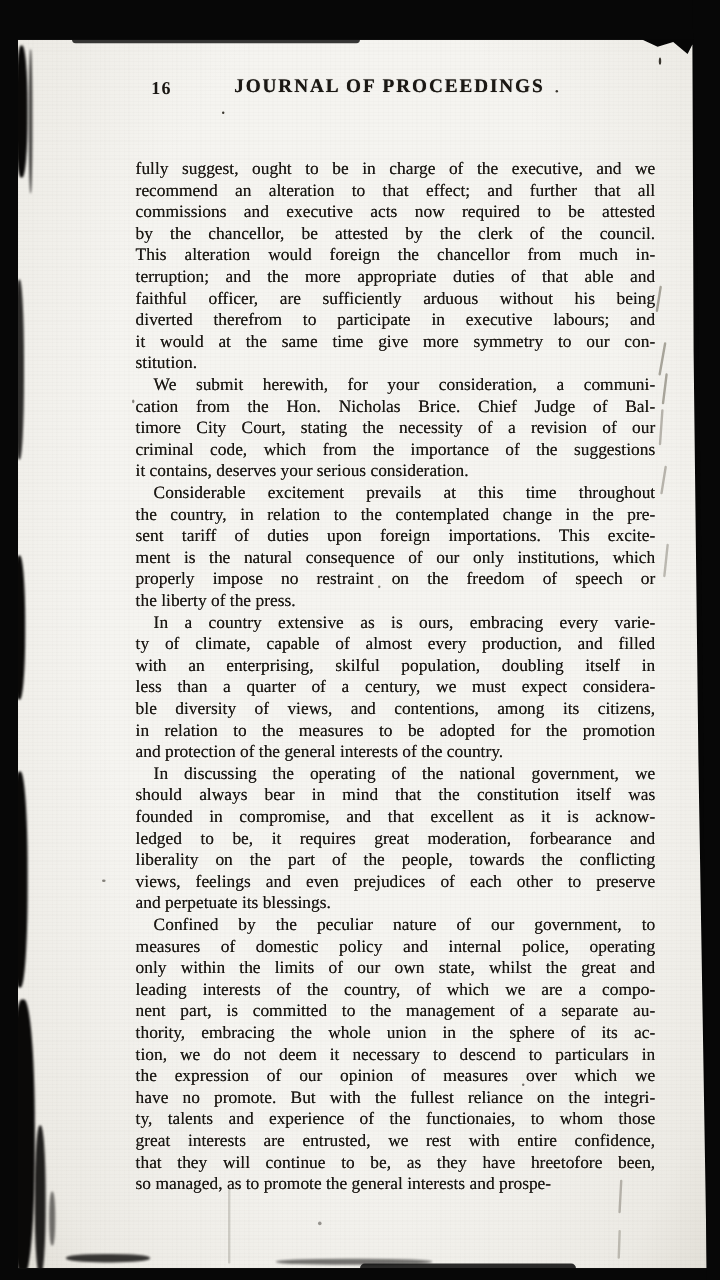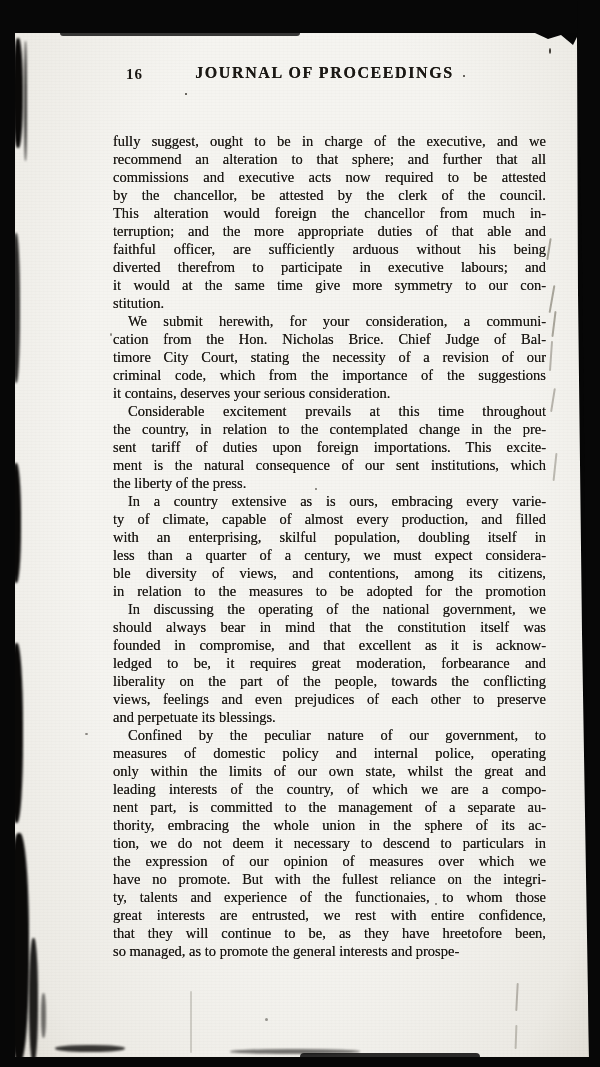--- a/index.html
+++ b/index.html
@@ -62,51 +62,53 @@
   <div class="grain"></div>
 
   <div class="content">
     <div class="header-row">
       <span class="pagenum">16</span>
       <span class="journal-title">JOURNAL OF PROCEEDINGS</span>
     </div>
     <div class="body-text">
         <div class="paragraph">
           <div class="line">fully suggest, ought to be in charge of the executive, and we</div>
-          <div class="line">recommend an alteration to that sphere; and further that all</div>
+          <div class="line">recommend an alteration to that effect; and further that all</div>
           <div class="line">commissions and executive acts now required to be attested</div>
           <div class="line">by the chancellor, be attested by the clerk of the council.</div>
           <div class="line">This alteration would foreign the chancellor from much in-</div>
           <div class="line">terruption; and the more appropriate duties of that able and</div>
           <div class="line">faithful officer, are sufficiently arduous without his being</div>
           <div class="line">diverted therefrom to participate in executive labours; and</div>
           <div class="line">it would at the same time give more symmetry to our con-</div>
           <div class="line last">stitution.</div>
         </div>
         <div class="paragraph">
           <div class="line first-indent">We submit herewith, for your consideration, a communi-</div>
           <div class="line">cation from the Hon. Nicholas Brice. Chief Judge of Bal-</div>
           <div class="line">timore City Court, stating the necessity of a revision of our</div>
           <div class="line">criminal code, which from the importance of the suggestions</div>
           <div class="line last">it contains, deserves your serious consideration.</div>
         </div>
         <div class="paragraph">
           <div class="line first-indent">Considerable excitement prevails at this time throughout</div>
           <div class="line">the country, in relation to the contemplated change in the pre-</div>
           <div class="line">sent tariff of duties upon foreign importations.  This excite-</div>
-          <div class="line">ment is the natural consequence of our sent institutions, which</div>
+          <div class="line">ment is the natural consequence of our only institutions, which</div>
+          <div class="line">properly impose no restraint on the freedom of speech or</div>
           <div class="line last">the liberty of the press.</div>
         </div>
         <div class="paragraph">
           <div class="line first-indent">In a country extensive as is ours, embracing every varie-</div>
           <div class="line">ty of climate, capable of almost every production, and filled</div>
           <div class="line">with an enterprising, skilful population, doubling itself in</div>
           <div class="line">less than a quarter of a century, we must expect considera-</div>
           <div class="line">ble diversity of views, and contentions, among its citizens,</div>
           <div class="line">in relation to the measures to be adopted for the promotion</div>
+          <div class="line last">and protection of the general interests of the country.</div>
         </div>
         <div class="paragraph">
           <div class="line first-indent">In discussing the operating of the national government, we</div>
           <div class="line">should always bear in mind that the constitution itself was</div>
           <div class="line">founded in compromise, and that excellent as it is acknow-</div>
           <div class="line">ledged to be, it requires great moderation, forbearance and</div>
           <div class="line">liberality on the part of the people, towards the conflicting</div>
           <div class="line">views, feelings and even prejudices of each other to preserve</div>
           <div class="line last">and perpetuate its blessings.</div>
         </div>

